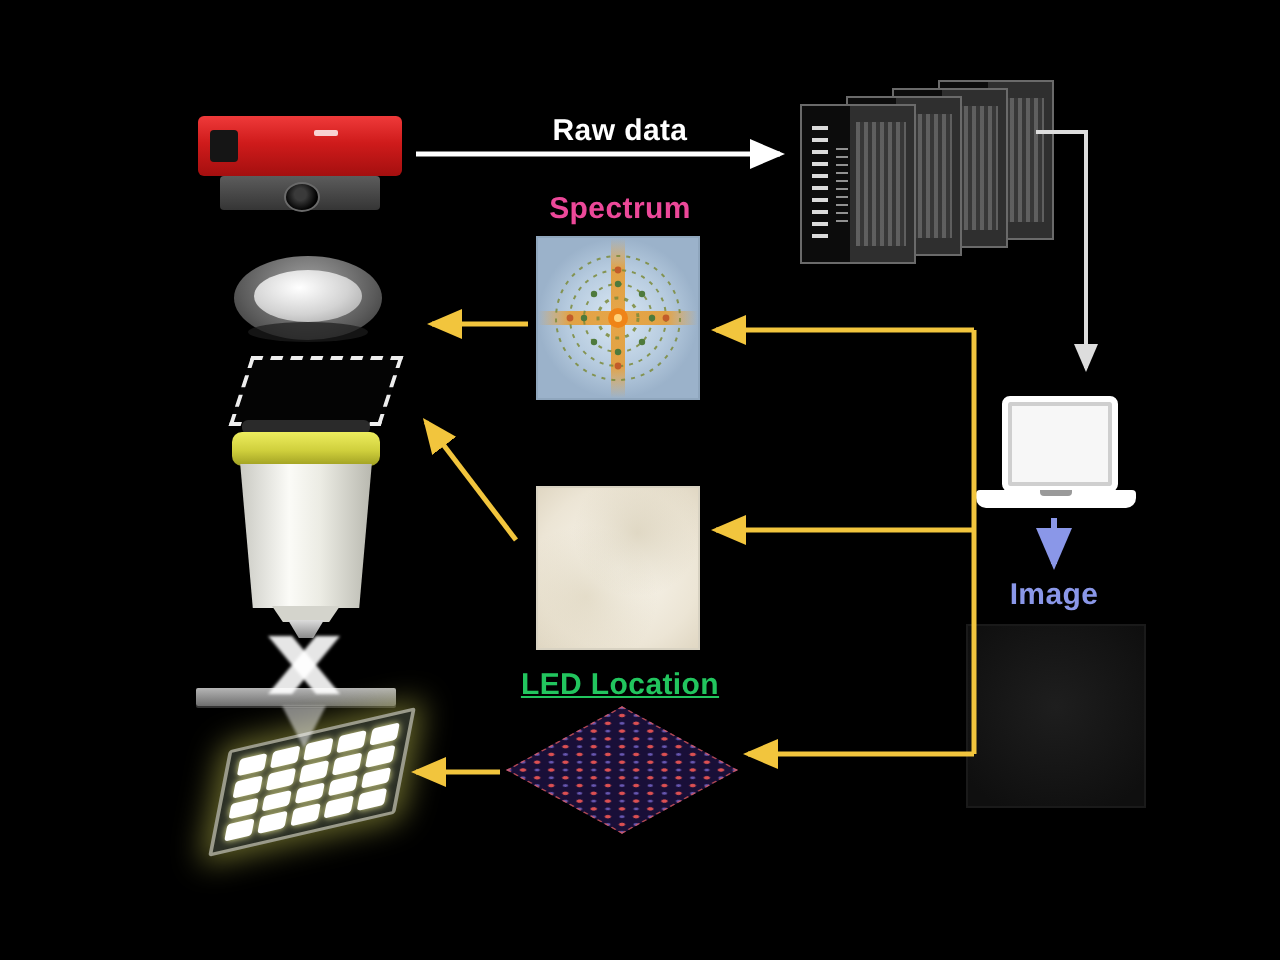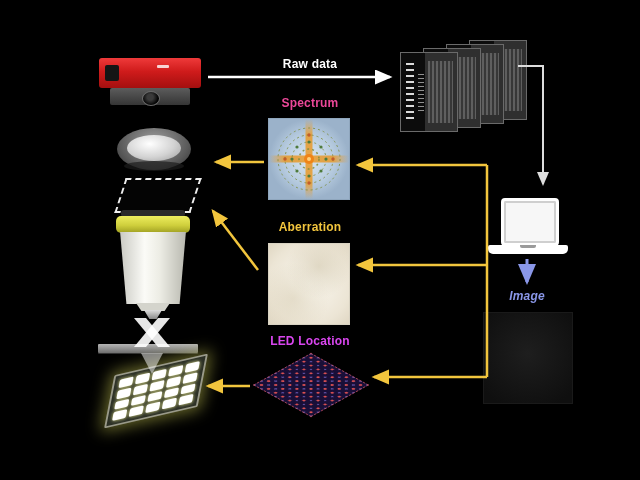--- a/index.html
+++ b/index.html
@@ -1,23 +1,23 @@
 <!DOCTYPE html>
 <html><head>
 <meta charset="utf-8">
 <style>
   html,body{margin:0;padding:0;background:#000;}
   #stage{position:relative;width:640px;height:480px;background:#000;overflow:hidden;
          font-family:"Liberation Sans",sans-serif;}
-  .lbl{position:absolute;font-weight:bold;font-size:12px;text-align:center;letter-spacing:.2px;z-index:4;}
+  .lbl{position:absolute;font-weight:bold;font-size:15px;text-align:center;letter-spacing:.2px;z-index:4;}
   #raw-label{left:252px;top:57px;width:116px;color:#ffffff;}
   #spectrum-label{left:250px;top:96px;width:120px;color:#ec4899;}
   #aberration-label{left:250px;top:220px;width:120px;color:#f2c53d;}
-  #led-label{left:245px;top:334px;width:130px;color:#d946ef;}
-  #image-label{left:493px;top:289px;width:68px;color:#8a97e8;font-style:italic;}
+  #led-label{left:245px;top:334px;width:130px;color:#22c55e;text-decoration:underline;}
+  #image-label{left:493px;top:289px;width:68px;color:#8a97e8;}
 
   
   .camera{position:absolute;left:97px;top:56px;width:110px;height:52px;z-index:3;}
   .cam-red{position:absolute;left:2px;top:2px;width:102px;height:30px;border-radius:3px;
            background:linear-gradient(180deg,#ef3a3a 0%,#cf1b1b 45%,#a40f0f 100%);}
   .cam-panel{position:absolute;left:8px;top:9px;width:14px;height:16px;background:#151515;border-radius:2px;}
   .cam-mark{position:absolute;left:60px;top:9px;width:12px;height:3px;background:rgba(255,255,255,.8);border-radius:1px;}
   .cam-base{position:absolute;left:13px;top:32px;width:80px;height:17px;border-radius:2px;
             background:linear-gradient(180deg,#5c5c5c,#353535);}
   .cam-lens{position:absolute;left:45px;top:35px;width:16px;height:13px;border-radius:50%;
@@ -208,21 +208,20 @@
         <circle cx="40" cy="16" r="1.7"></circle>
           <circle cx="40" cy="64" r="1.7"></circle>
         <circle cx="16" cy="40" r="1.7"></circle>
           <circle cx="64" cy="40" r="1.7"></circle>
       </g>
       <circle cx="40" cy="40" r="5" fill="#ef8418"></circle>
       <circle cx="40" cy="40" r="2" fill="#ffd27a"></circle>
     </svg>
   </div>
 
-  <div class="lbl" id="aberration-label">Aberration</div>
   <div class="panel" id="aberration-panel"></div>
 
   <div class="lbl" id="led-label">LED Location</div>
   <div class="led-map"></div>
 
   <div class="frame f4"></div>
   <div class="frame f3"></div>
   <div class="frame f2"></div>
   <div class="frame f1"></div>
 

